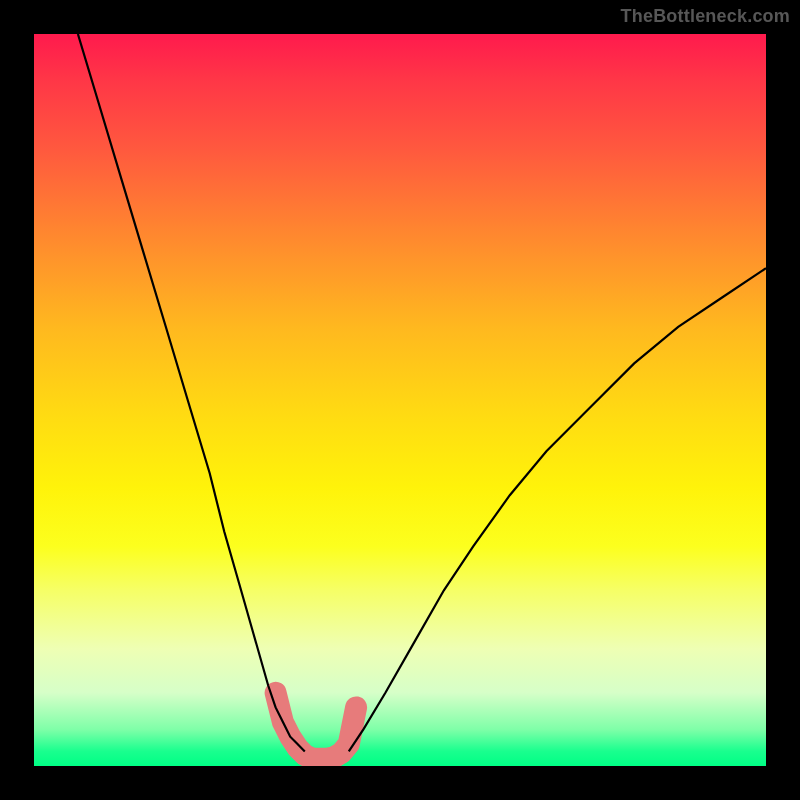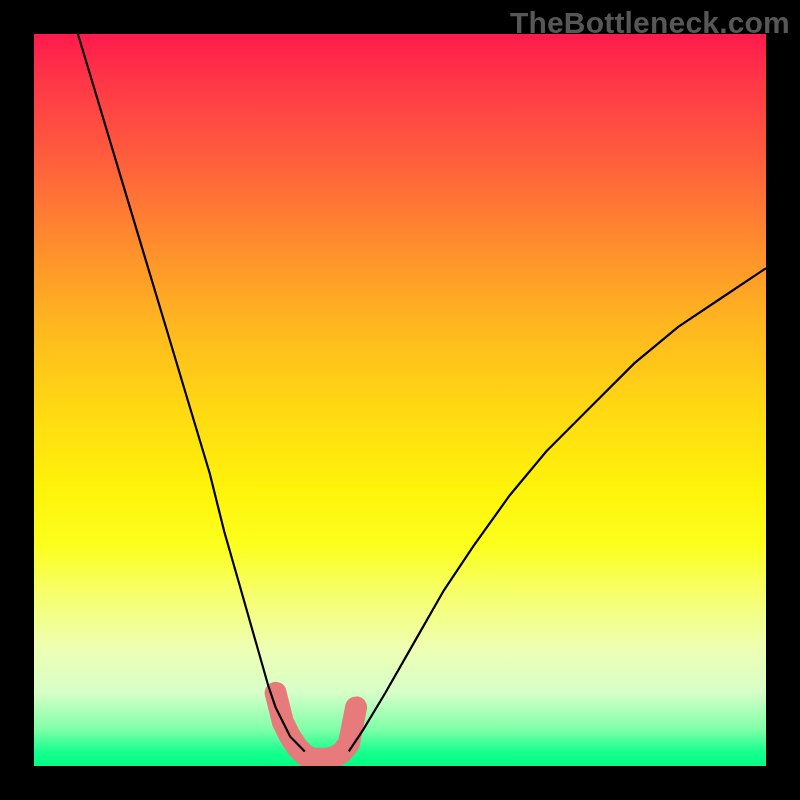--- a/index.html
+++ b/index.html
@@ -45,21 +45,21 @@
   svg.curve {
     position: absolute;
     top: 0; left: 0;
     width: 732px;
     height: 732px;
   }
   .watermark {
     position: absolute;
     top: 6px;
     right: 10px;
-    font-size: 30px;
+    font-size: 18px;
     font-weight: 600;
     color: #575757;
     letter-spacing: 0.2px;
     user-select: none;
   }
 </style>
 </head>
 <body>
 
 <div class="frame">

